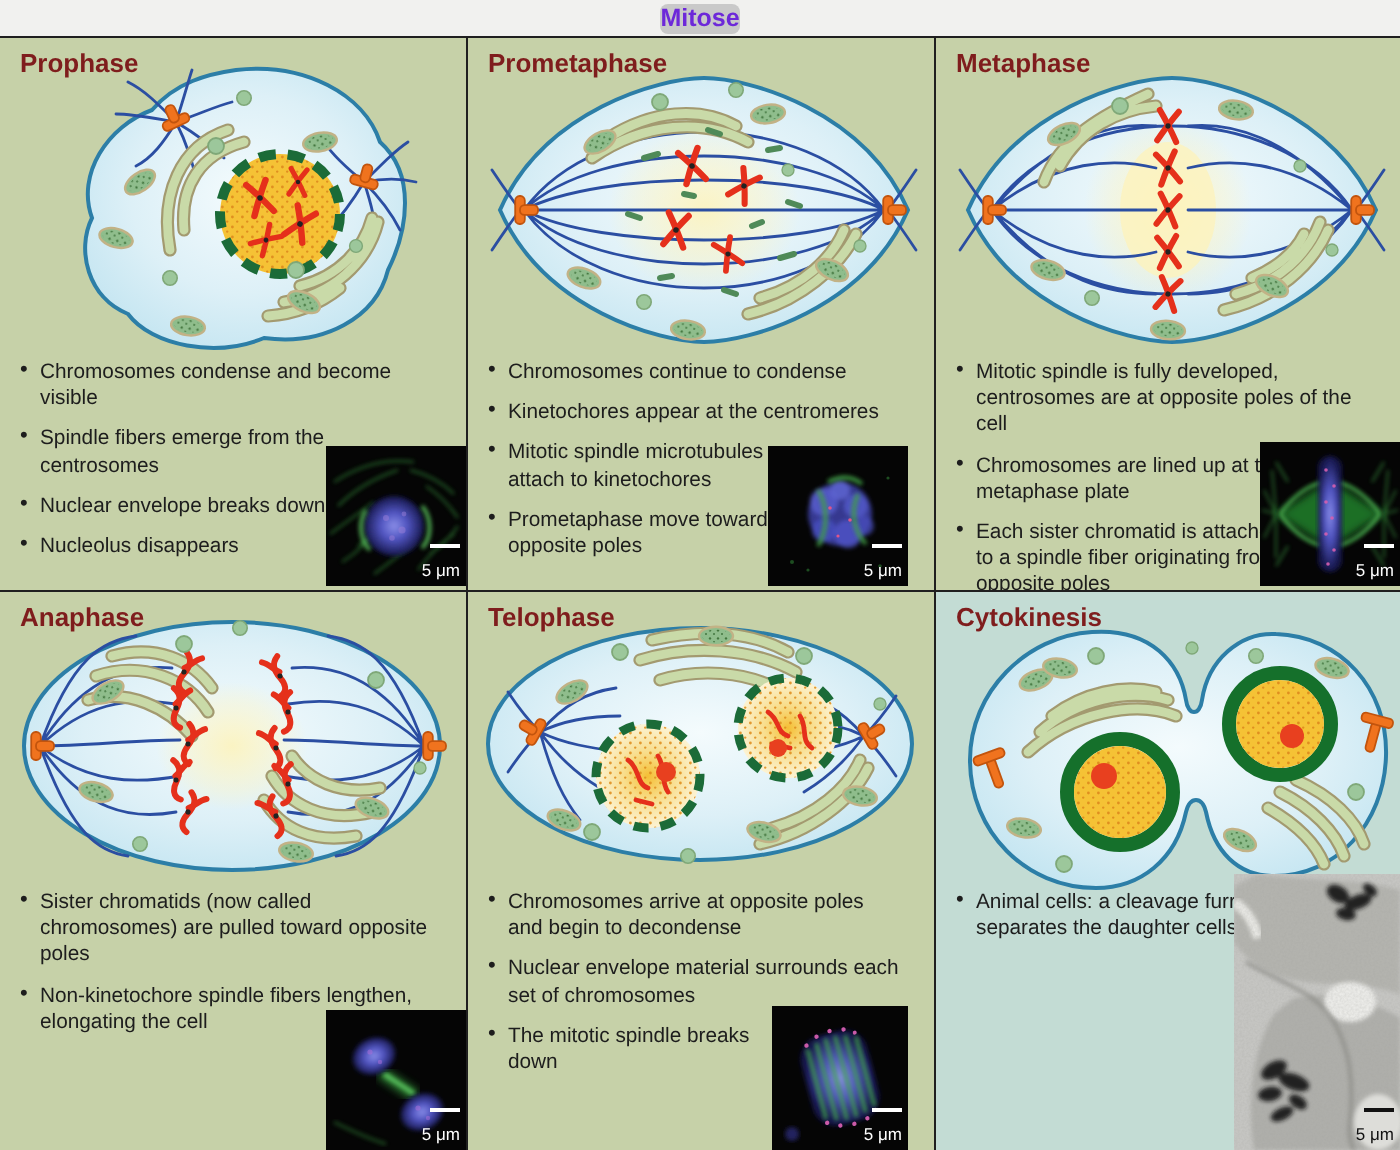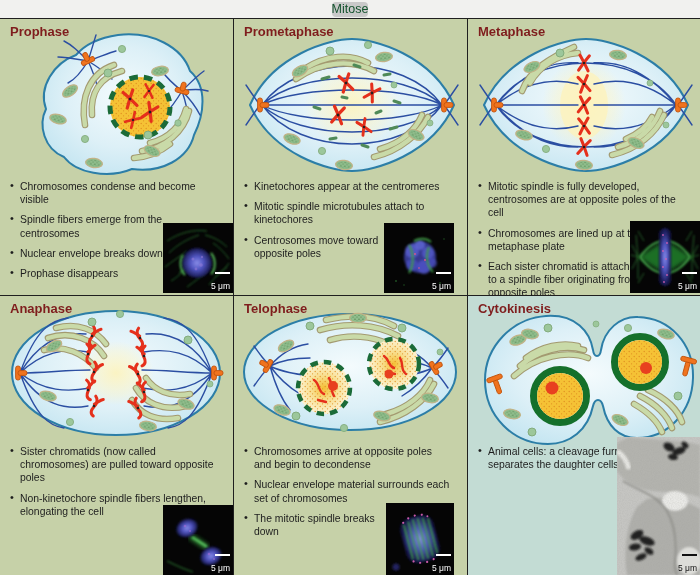--- a/index.html
+++ b/index.html
@@ -1,18 +1,18 @@
 <!DOCTYPE html>
 <html><head>
 <meta charset="utf-8">
 <style>
   html,body{margin:0;padding:0}
   body{width:700px;height:575px;font-family:"Liberation Sans",sans-serif;background:#fff;position:relative;overflow:hidden}
   .hdr{height:18px;background:#f1f1ef;display:flex;align-items:center;justify-content:center}
-  .chip{background:#c9c9c9;border-radius:4px;padding:0 0;font-weight:normal;font-size:12.5px;line-height:15px;color:#14532d}
+  .chip{background:#c9c9c9;border-radius:4px;padding:0 0;font-weight:bold;font-size:12.5px;line-height:15px;color:#6d28d9}
   .grid{display:grid;grid-template-columns:233px 233px 232px;grid-template-rows:276px 279px;gap:1px;background:#1f1f1f;border-top:1px solid #1f1f1f}
   .panel{position:relative;background:#c6d1a8;overflow:hidden}
   .panel.teal{background:#c3dcd4}
   .plabel{position:absolute;top:5px;left:10px;margin:0;font-size:13px;font-weight:bold;color:#7f1d1d;z-index:3}
   .illus{position:absolute;left:0;top:8px;width:233px;height:152px;pointer-events:none;z-index:1}
   .illus2{position:absolute;left:0;top:4px;width:233px;height:146px;pointer-events:none;z-index:1}
   .notes{position:absolute;left:9px;right:13px;margin:0;padding:0;list-style:none;z-index:2}
   .row1 .notes{top:161px}
   .row2 .notes{top:149px}
   .notes li{position:relative;padding-left:11px;margin-bottom:7px;font-size:10.4px;line-height:1.27;color:#1d1d1d}
@@ -146,21 +146,21 @@
       <use href="#ves" transform="translate(108,46)"></use>
       <use href="#ves" transform="translate(85,112) scale(0.9)"></use>
       <use href="#ves" transform="translate(148,108)"></use>
       <use href="#ves" transform="translate(122,22) scale(0.9)"></use>
       <use href="#ves" transform="translate(178,96) scale(0.8)"></use>
     </svg>
     <ul class="notes">
       <li>Chromosomes condense and become visible</li>
       <li>Spindle fibers emerge from the centrosomes</li>
       <li>Nuclear envelope breaks down</li>
-      <li>Prophase disappears</li>
+      <li>Nucleolus disappears</li>
     </ul>
     <div class="mg pro">
       <svg viewBox="0 0 70 70">
         <rect width="70" height="70" fill="#050505"></rect>
         <g filter="url(#b1)" opacity="0.85" stroke="#2e7d33" stroke-width="1" fill="none">
           <path d="M4,18 C16,10 30,6 44,8 M6,30 C14,22 24,16 36,12 M2,44 C10,38 16,34 24,28 M8,58 C18,52 24,44 28,38 M24,64 C32,58 38,54 44,48 M46,62 C52,54 58,48 64,44 M50,20 C56,24 62,30 66,36 M42,12 C50,14 58,18 64,24 M16,50 C22,46 26,42 30,38 M52,54 C58,50 62,46 66,40"></path>
         </g>
         <circle cx="34" cy="40" r="15" fill="url(#gBlue)" filter="url(#b1)"></circle>
         <g fill="#9a7fd8" opacity="0.5">
             <circle cx="30" cy="36" r="1.5"></circle>
@@ -199,23 +199,24 @@
       <use href="#mitoShape" transform="translate(110,138) rotate(8)"></use>
       <use href="#mitoShape" transform="translate(150,30) rotate(-8)"></use>
       <use href="#mitoShape" transform="translate(182,108) rotate(25)"></use>
       <use href="#ves" transform="translate(96,24)"></use>
       <use href="#ves" transform="translate(160,58) scale(0.75)"></use>
       <use href="#ves" transform="translate(88,124) scale(0.9)"></use>
       <use href="#ves" transform="translate(134,18) scale(0.9)"></use>
       <use href="#ves" transform="translate(196,96) scale(0.75)"></use>
     </svg>
     <ul class="notes">
+      <li>Chromosomes continue to condense</li>
       <li>Kinetochores appear at the centromeres</li>
       <li>Mitotic spindle microtubules attach to kinetochores</li>
-      <li>Centrosomes move toward opposite poles</li>
+      <li>Prometaphase move toward opposite poles</li>
     </ul>
     <div class="mg prm">
       <svg viewBox="0 0 70 70">
         <rect width="70" height="70" fill="#050505"></rect>
         <g filter="url(#b1)">
           <circle cx="36" cy="34" r="16" fill="#3a3f9e" opacity="0.9"></circle>
           <circle cx="28" cy="28" r="7" fill="#5a5fd0" opacity="0.8"></circle>
           <circle cx="44" cy="30" r="6" fill="#565bcc" opacity="0.8"></circle>
           <circle cx="40" cy="44" r="7" fill="#5055c8" opacity="0.8"></circle>
           <circle cx="28" cy="42" r="6" fill="#4a4fc0" opacity="0.8"></circle>

